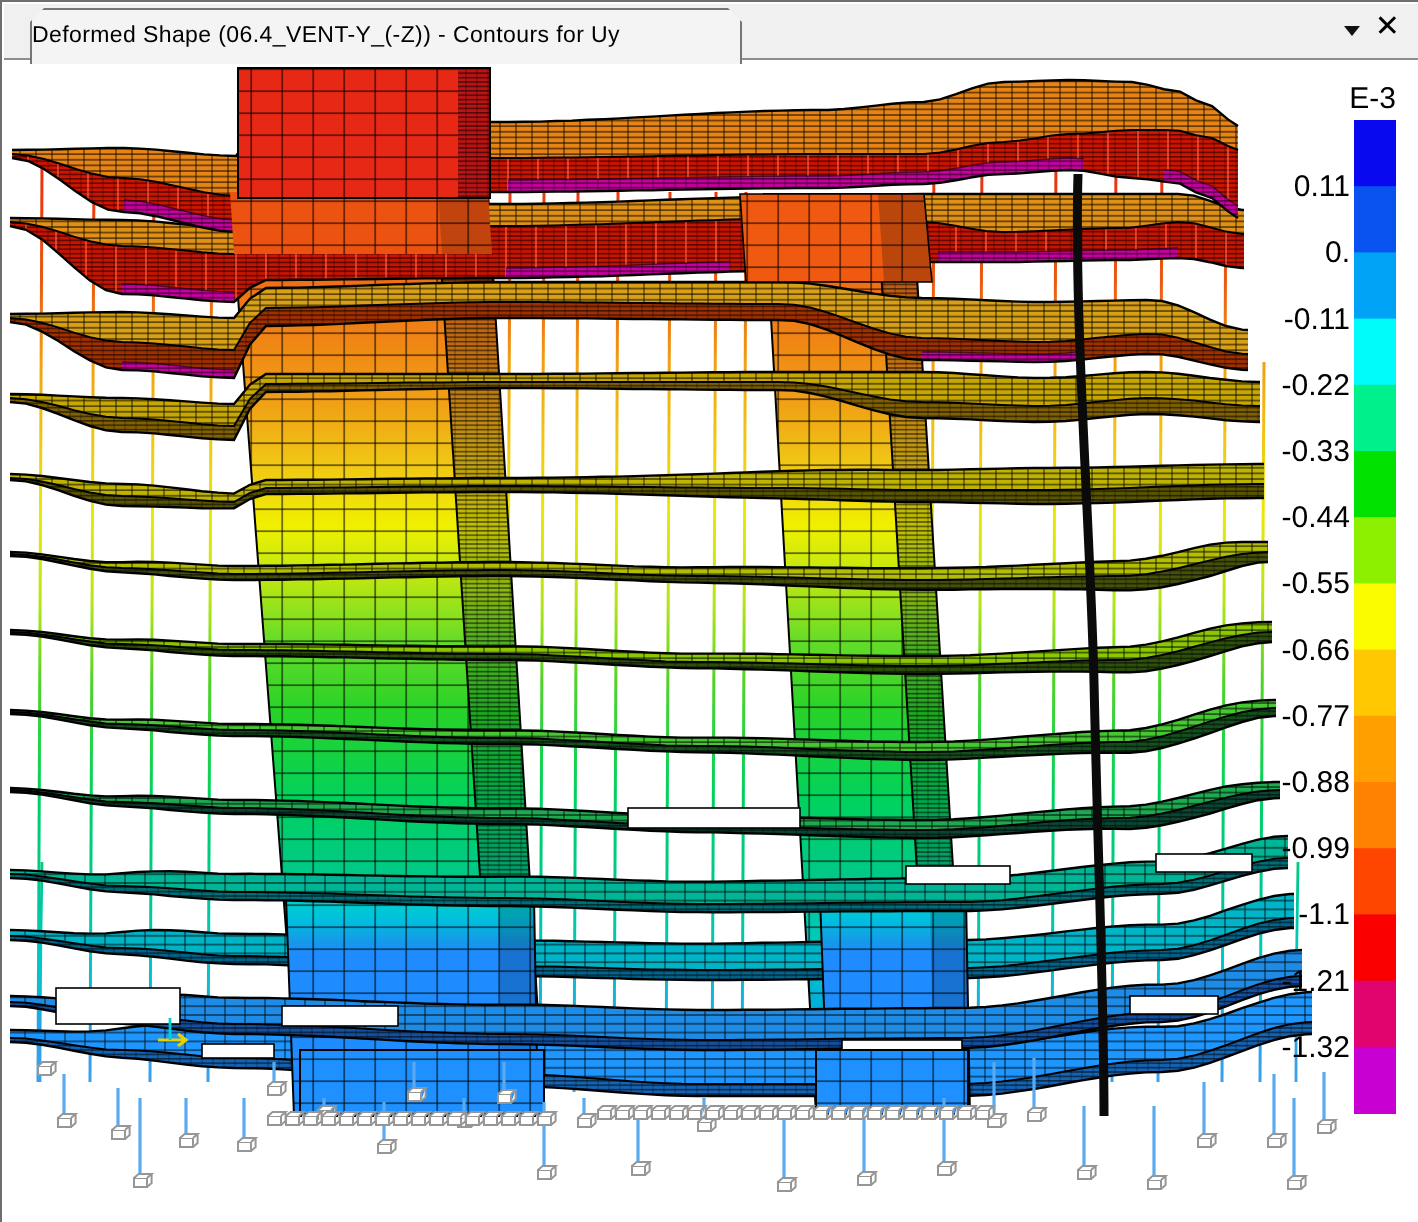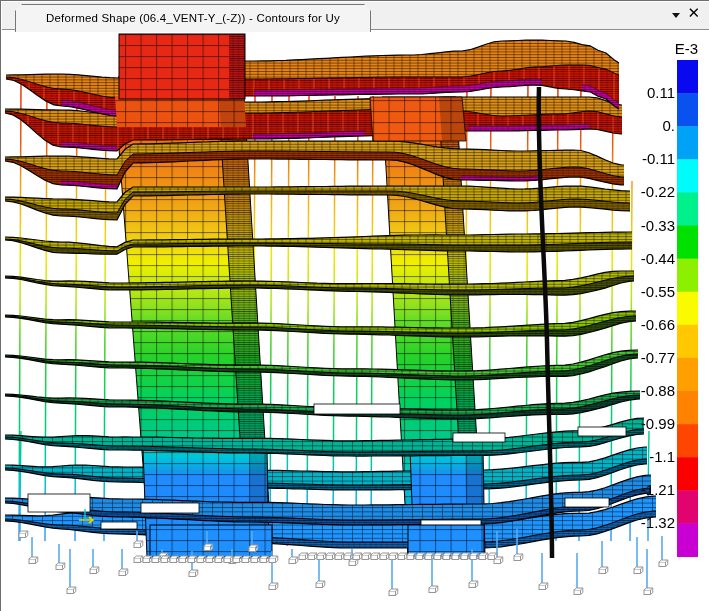--- a/index.html
+++ b/index.html
@@ -3,21 +3,21 @@
 <meta charset="utf-8">
 <style>
 html,body{margin:0;padding:0;width:709px;height:611px;overflow:hidden;background:#fff;
 font-family:"Liberation Sans",sans-serif;}
 #win{position:relative;width:709px;height:611px;border:1px solid #6e6e6e;box-sizing:border-box;background:#fff;}
 #cv{position:absolute;left:0px;top:0px;}
 #tbar{position:absolute;left:1px;top:1px;width:707px;height:28px;background:#f0f0f0;border-bottom:1px solid #8e8e8e;box-sizing:border-box;}
 #tab{position:absolute;left:13px;top:2px;width:356px;height:28px;background:#f4f4f4;
 border:1px solid #767676;border-bottom:none;box-sizing:border-box;
 clip-path:polygon(0 100%,0 7px,7px 0,349px 0,356px 7px,356px 100%);
-text-align:center;font-size:11.5px;letter-spacing:0.2px;line-height:26px;color:#000;}
+font-size:11.5px;letter-spacing:0.2px;line-height:26px;color:#000;}
 #drop{position:absolute;right:29px;top:11px;width:0;height:0;border-left:4.5px solid transparent;border-right:4.5px solid transparent;border-top:5.5px solid #111;}
 #clo{position:absolute;right:9px;top:2px;font-size:15px;color:#000;font-weight:400;}
 </style>
 </head>
 <body>
 <div id="win">
 <div id="cv">
 <svg width="709" height="611" viewBox="0 0 709 611">
 <defs>
 <linearGradient id="gc" x1="0" y1="95" x2="0" y2="556" gradientUnits="userSpaceOnUse">

